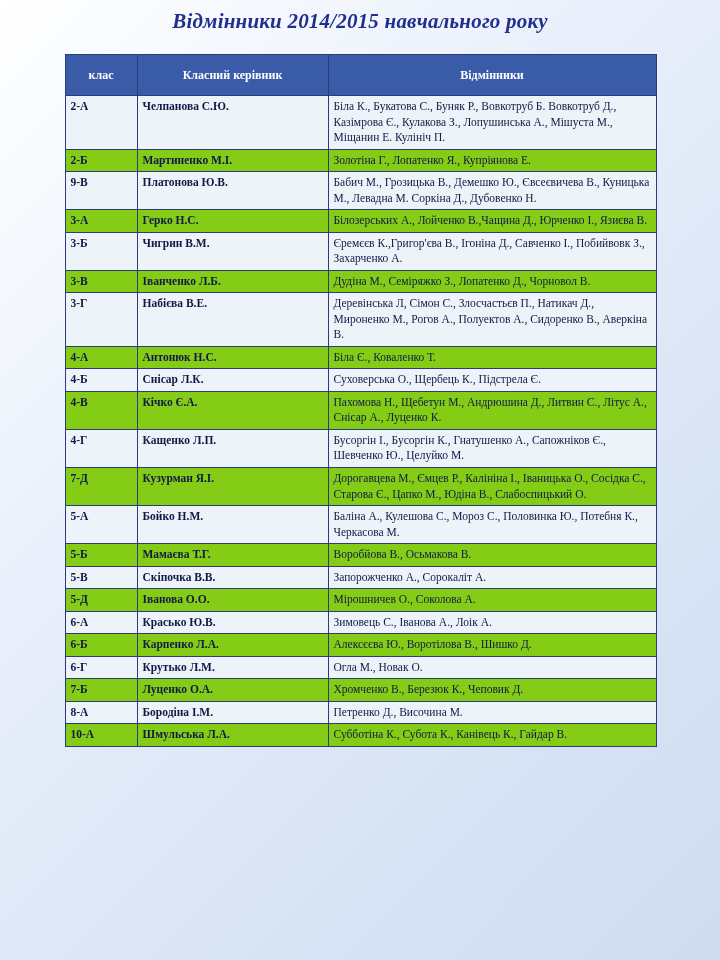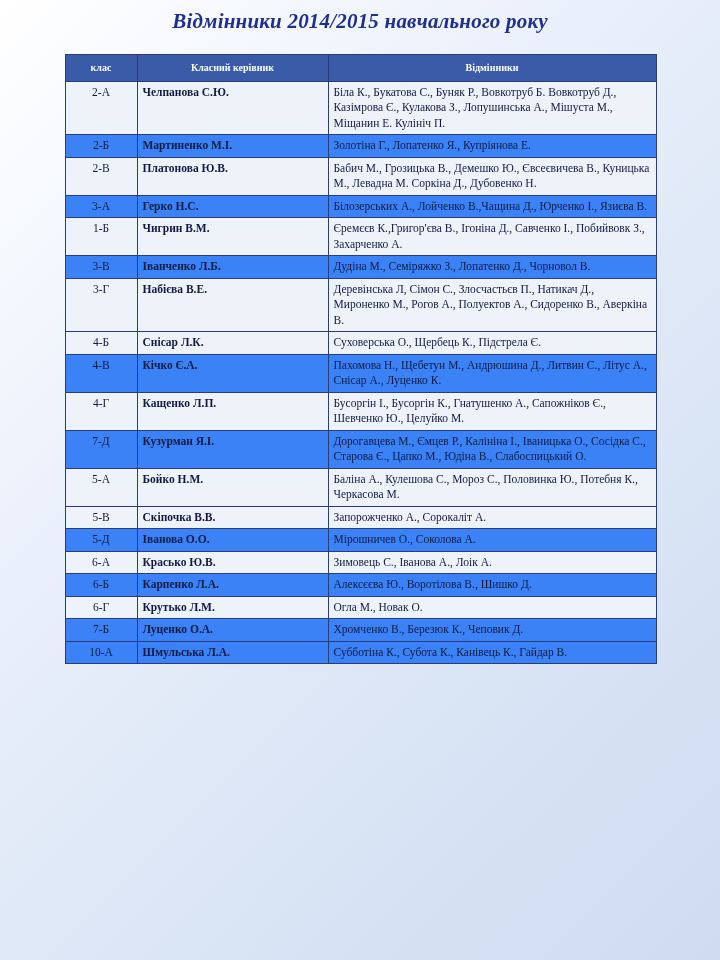--- a/index.html
+++ b/index.html
@@ -45,43 +45,42 @@
     padding: 3px 5px;
     font-size: 11.5px;
     line-height: 1.35;
     color: #111a45;
   }
   table.main thead th {
     background: #3a5ca8;
     color: #ffffff;
     text-align: center;
     font-weight: bold;
-    font-size: 10px;
-    padding: 6px 4px;
+    font-size: 12px;
+    padding: 12px 4px;
     vertical-align: middle;
   }
   col.c1 { width: 72px; }
   col.c2 { width: 191px; }
   col.c3 { width: 328px; }
 
   td.cls {
-    text-align: center;
-    font-weight: normal;
+    font-weight: bold;
     white-space: nowrap;
     margin-left: 17px;
   }
   td.teacher {
     font-weight: bold;
     margin-left: 17px;
   }
   td.pupils {
     font-weight: normal;
   }
   .row-alt td {
-    background: #3b82f6;
+    background: #84cc16;
   }
 </style>
 </head>
 <body>
 
 <div class="page">
 
   <div class="title">Відмінники 2014/2015 навчального року</div>
 
   <div class="table-wrap">
@@ -103,44 +102,49 @@
             <td class="cls">2-А</td>
             <td class="teacher">Челпанова С.Ю.</td>
             <td class="pupils">Біла К., Букатова С., Буняк Р., Вовкотруб Б. Вовкотруб Д., Казімрова Є., Кулакова З., Лопушинська А., Мішуста М., Міщанин Е. Кулініч П.</td>
           </tr>
           <tr class="row-alt">
             <td class="cls">2-Б</td>
             <td class="teacher">Мартиненко М.І.</td>
             <td class="pupils">Золотіна Г., Лопатенко Я., Купріянова Е.</td>
           </tr>
           <tr>
-            <td class="cls">2-В</td>
+            <td class="cls">9-В</td>
             <td class="teacher">Платонова Ю.В.</td>
             <td class="pupils">Бабич М., Грозицька В., Демешко Ю., Євсеєвичева В., Куницька М., Левадна М. Соркіна Д., Дубовенко Н.</td>
           </tr>
           <tr class="row-alt">
             <td class="cls">3-А</td>
             <td class="teacher">Герко Н.С.</td>
             <td class="pupils">Білозерських А., Лойченко В.,Чащина Д., Юрченко І., Язиєва В.</td>
           </tr>
           <tr>
-            <td class="cls">1-Б</td>
+            <td class="cls">3-Б</td>
             <td class="teacher">Чигрин В.М.</td>
             <td class="pupils">Єремєєв К.,Григор'єва В., Ігоніна Д., Савченко І., Побийвовк З., Захарченко А.</td>
           </tr>
           <tr class="row-alt">
             <td class="cls">3-В</td>
             <td class="teacher">Іванченко Л.Б.</td>
             <td class="pupils">Дудіна М., Семіряжко З., Лопатенко Д., Чорновол В.</td>
           </tr>
           <tr>
             <td class="cls">3-Г</td>
             <td class="teacher">Набієва В.Е.</td>
             <td class="pupils">Деревінська Л, Сімон С., Злосчастьєв П., Натикач Д., Мироненко М., Рогов А., Полуектов А., Сидоренко В., Аверкіна В.</td>
           </tr>
+          <tr class="row-alt">
+            <td class="cls">4-А</td>
+            <td class="teacher">Антонюк Н.С.</td>
+            <td class="pupils">Біла Є., Коваленко Т.</td>
+          </tr>
           <tr>
             <td class="cls">4-Б</td>
             <td class="teacher">Снісар Л.К.</td>
             <td class="pupils">Суховерська О., Щербець К., Підстрела Є.</td>
           </tr>
           <tr class="row-alt">
             <td class="cls">4-В</td>
             <td class="teacher">Кічко Є.А.</td>
             <td class="pupils">Пахомова Н., Щебетун М., Андрюшина Д., Литвин С., Літус А., Снісар А., Луценко К.</td>
           </tr>
@@ -152,20 +156,25 @@
           <tr class="row-alt">
             <td class="cls">7-Д</td>
             <td class="teacher">Кузурман Я.І.</td>
             <td class="pupils">Дорогавцева М., Ємцев Р., Калініна І., Іваницька О., Сосідка С., Старова Є., Цапко М., Юдіна В., Слабоспицький О.</td>
           </tr>
           <tr>
             <td class="cls">5-А</td>
             <td class="teacher">Бойко Н.М.</td>
             <td class="pupils">Баліна А., Кулешова С., Мороз С., Половинка Ю., Потебня К., Черкасова М.</td>
           </tr>
+          <tr class="row-alt">
+            <td class="cls">5-Б</td>
+            <td class="teacher">Мамаєва Т.Г.</td>
+            <td class="pupils">Воробйова В., Осьмакова В.</td>
+          </tr>
           <tr>
             <td class="cls">5-В</td>
             <td class="teacher">Скіпочка В.В.</td>
             <td class="pupils">Запорожченко А., Сорокаліт А.</td>
           </tr>
           <tr class="row-alt">
             <td class="cls">5-Д</td>
             <td class="teacher">Іванова О.О.</td>
             <td class="pupils">Мірошничев О., Соколова А.</td>
           </tr>
@@ -182,20 +191,25 @@
           <tr>
             <td class="cls">6-Г</td>
             <td class="teacher">Крутько Л.М.</td>
             <td class="pupils">Огла М., Новак О.</td>
           </tr>
           <tr class="row-alt">
             <td class="cls">7-Б</td>
             <td class="teacher">Луценко О.А.</td>
             <td class="pupils">Хромченко В., Березюк К., Чеповик Д.</td>
           </tr>
+          <tr>
+            <td class="cls">8-А</td>
+            <td class="teacher">Бородіна І.М.</td>
+            <td class="pupils">Петренко Д., Височина М.</td>
+          </tr>
           <tr class="row-alt">
             <td class="cls">10-А</td>
             <td class="teacher">Шмульська Л.А.</td>
             <td class="pupils">Субботіна К., Субота К., Канівець К., Гайдар В.</td>
           </tr>
         </tbody>
     </table>
   </div>
 
 </div>

